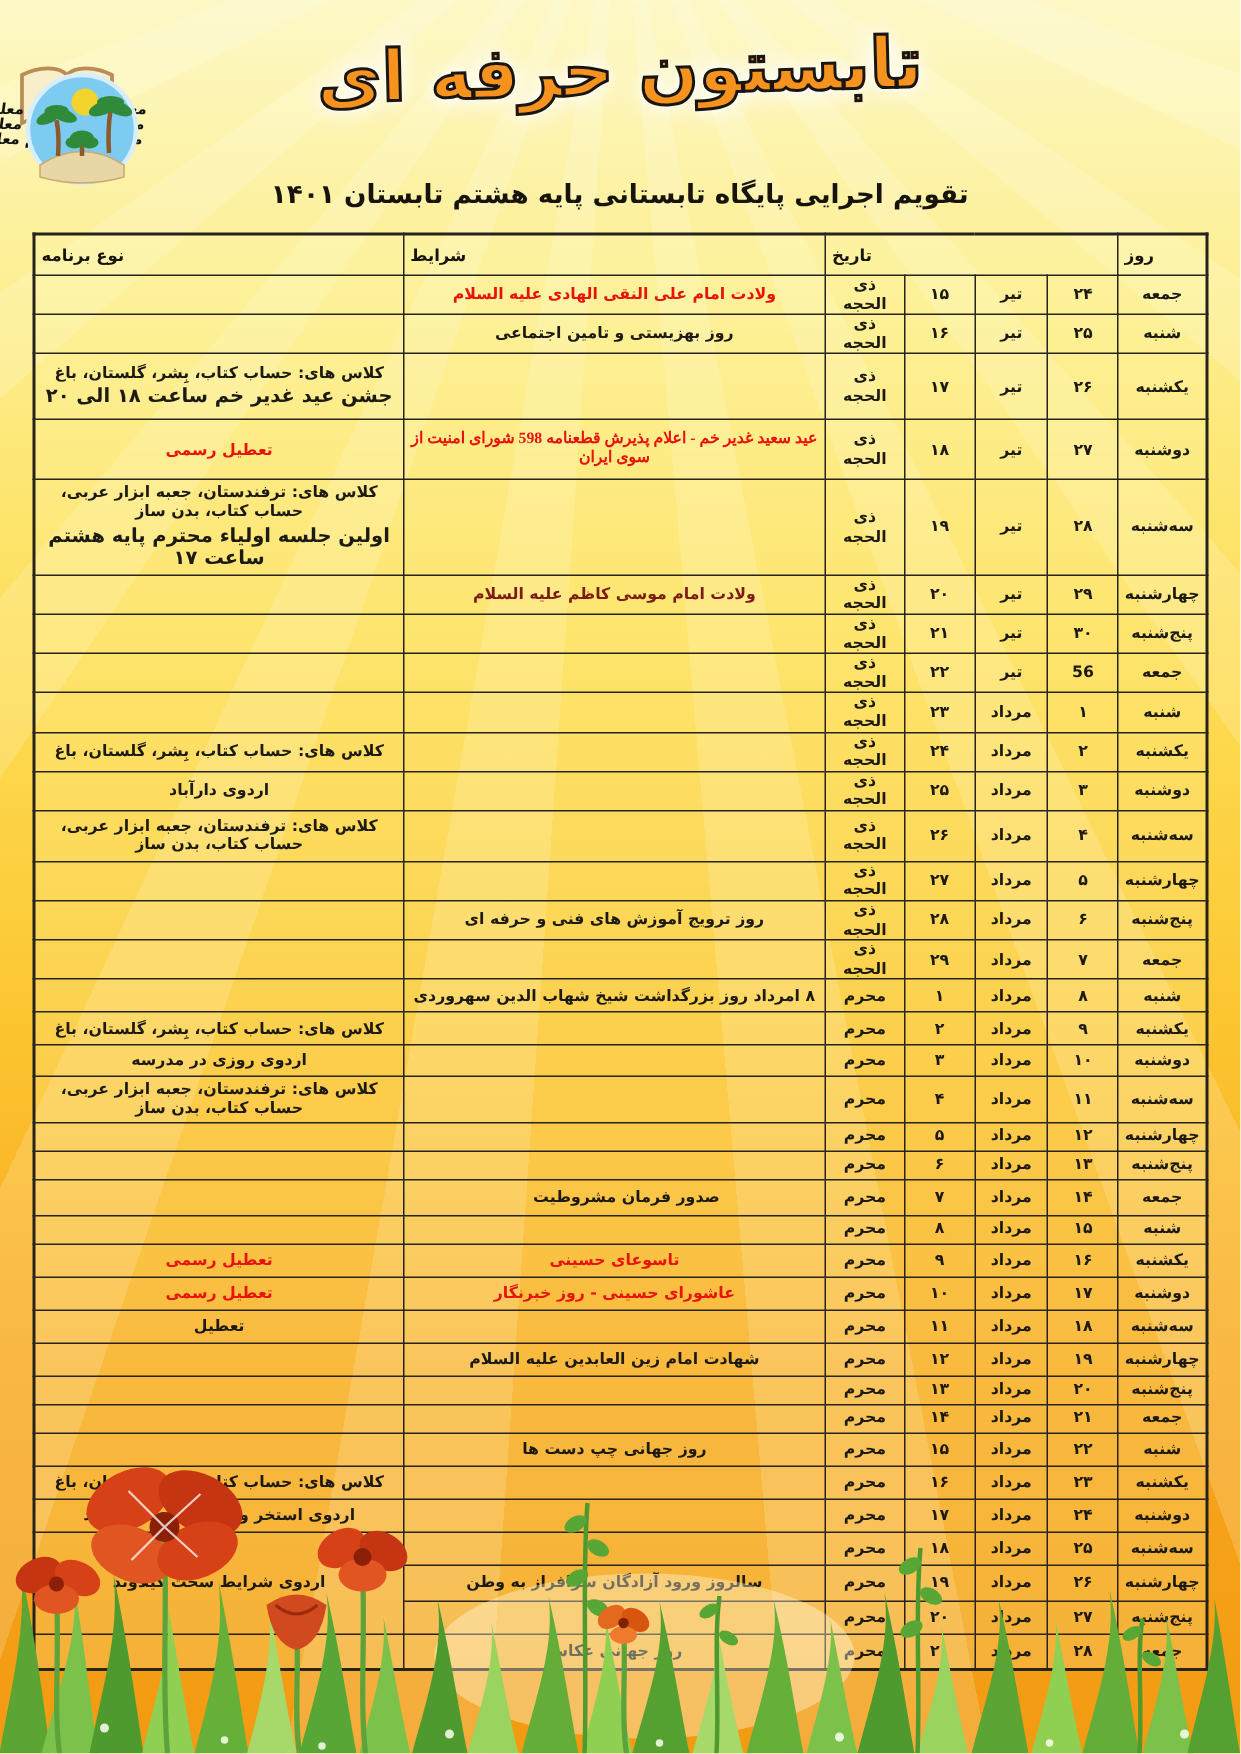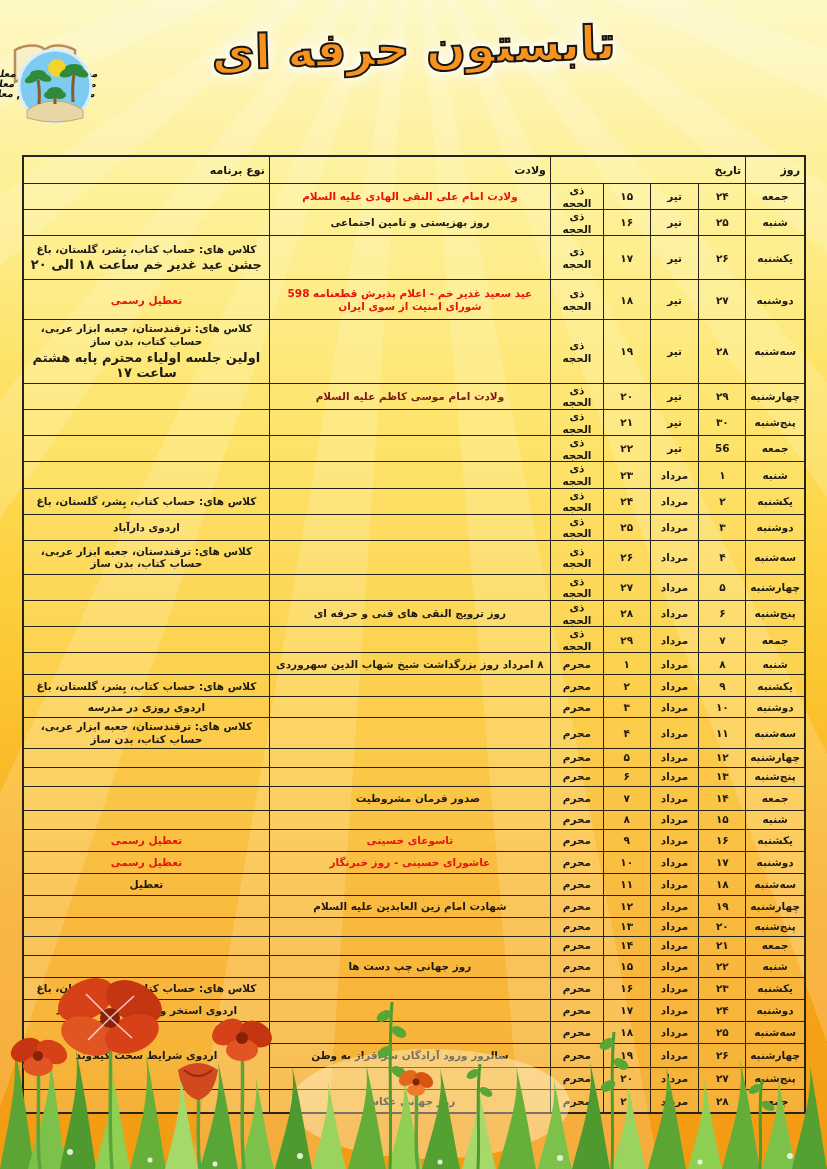--- a/index.html
+++ b/index.html
@@ -34,21 +34,21 @@
   }
   .beach-badge{position:absolute; top:48px; left:17px; width:76px; height:76px;}
   
   table.cal{
     position:absolute; top:155px; right:21px; width:784px;
     border-collapse:collapse; border:2px solid #26231a;
     background:rgba(255,249,180,0.22); z-index:2;
   }
   table.cal th{
     border:1.5px solid #26231a; font-size:11px; font-weight:bold; color:#17140e;
-    height:26px; text-align:right; padding:0 4px;
+    height:26px; text-align:left; padding:0 4px;
   }
   table.cal tr{height:19px;}
   table.cal td{
     border:1px solid #26231a; font-size:10.5px; font-weight:bold; color:#1d1a13;
     text-align:center; padding:0 4px; line-height:1.2;
   }
   td.red{color:#e8130c;}
   td.c-prog div{margin:2px 0;}
   td.c-prog div.big-line{font-size:13px; letter-spacing:.3px;}
   
@@ -67,20 +67,21 @@
     </svg>
     <div class="stack">
       <div>معلم</div>
       <div>معلم معلم معلم معلم</div>
       <div>معلم معلم معلم معلم</div>
       <div>معلم معلم معلم معلم</div>
     </div>
   </div>
 
   <div class="page-title">تابستون حرفه ای</div>
+  <div class="page-subtitle">تقویم اجرایی پایگاه تابستانی پایه هشتم تابستان ۱۴۰۱</div>
 
   <svg class="beach-badge" viewBox="0 0 76 76">
     <circle cx="38" cy="38" r="36" fill="#7ecbf2" stroke="#d9eefb" stroke-width="3"></circle>
     <circle cx="40" cy="20" r="9" fill="#f3d42c"></circle>
     <path d="M10,62 Q38,44 66,62 L66,70 Q38,78 10,70 Z" fill="#e9d6a6" stroke="#caa96a" stroke-width="1"></path>
     <g stroke="#8a5a2b" stroke-width="3" fill="none">
       <path d="M22,56 Q23,42 21,32"></path>
       <path d="M56,54 Q55,38 57,26"></path>
       <path d="M38,56 Q38,50 38,46"></path>
     </g>
@@ -104,21 +105,21 @@
         <col style="width:49px">
       <col style="width:47px">
         <col style="width:53px">
         <col style="width:283px">
         <col style="width:248px">
     </colgroup>
     <thead>
       <tr>
         <th>روز</th>
         <th colspan="4">تاریخ</th>
-        <th>ولادت</th>
+        <th>شرایط</th>
         <th>نوع برنامه</th>
       </tr>
     </thead>
     <tbody>
         <tr>
           <td class="c-day red">جمعه</td>
           <td class="c-num red">۲۴</td>
           <td class="c-month red">تیر</td>
           <td class="c-num red">۱۵</td>
           <td class="c-month red">ذی الحجه</td>
@@ -145,21 +146,21 @@
             <div>کلاس های: حساب کتاب، بِشر، گلستان، باغ</div>
             <div class="big-line">جشن عید غدیر خم ساعت ۱۸ الی ۲۰</div>
           </td>
         </tr>
         <tr style="height: 40px;">
           <td class="c-day red">دوشنبه</td>
           <td class="c-num red">۲۷</td>
           <td class="c-month red">تیر</td>
           <td class="c-num red">۱۸</td>
           <td class="c-month red">ذی الحجه</td>
-          <td class="c-occ" style="color: rgb(232, 19, 12);">عید سعید غدیر خم - اعلام پذیرش قطعنامه 598 شورای امنیت از سوی ایران</td>
+          <td class="c-occ" style="color: rgb(232, 19, 12); font-family: Liberation Serif, serif;">عید سعید غدیر خم - اعلام پذیرش قطعنامه 598 شورای امنیت از سوی ایران</td>
           <td class="c-prog" style="color: rgb(232, 19, 12);">
             <div>تعطیل رسمی</div>
           </td>
         </tr>
         <tr style="height: 56px;">
           <td class="c-day ">سه‌شنبه</td>
           <td class="c-num ">۲۸</td>
           <td class="c-month ">تیر</td>
           <td class="c-num ">۱۹</td>
           <td class="c-month ">ذی الحجه</td>
@@ -246,21 +247,21 @@
           <td class="c-month ">ذی الحجه</td>
           <td class="c-occ"></td>
           <td class="c-prog"></td>
         </tr>
         <tr style="height: 22px;">
           <td class="c-day ">پنج‌شنبه</td>
           <td class="c-num ">۶</td>
           <td class="c-month ">مرداد</td>
           <td class="c-num ">۲۸</td>
           <td class="c-month ">ذی الحجه</td>
-          <td class="c-occ" style="color: rgb(29, 26, 19);">روز ترویج النقی های فنی و حرفه ای</td>
+          <td class="c-occ" style="color: rgb(29, 26, 19);">روز ترویج آموزش های فنی و حرفه ای</td>
           <td class="c-prog"></td>
         </tr>
         <tr>
           <td class="c-day red">جمعه</td>
           <td class="c-num red">۷</td>
           <td class="c-month red">مرداد</td>
           <td class="c-num red">۲۹</td>
           <td class="c-month red">ذی الحجه</td>
           <td class="c-occ"></td>
           <td class="c-prog"></td>

